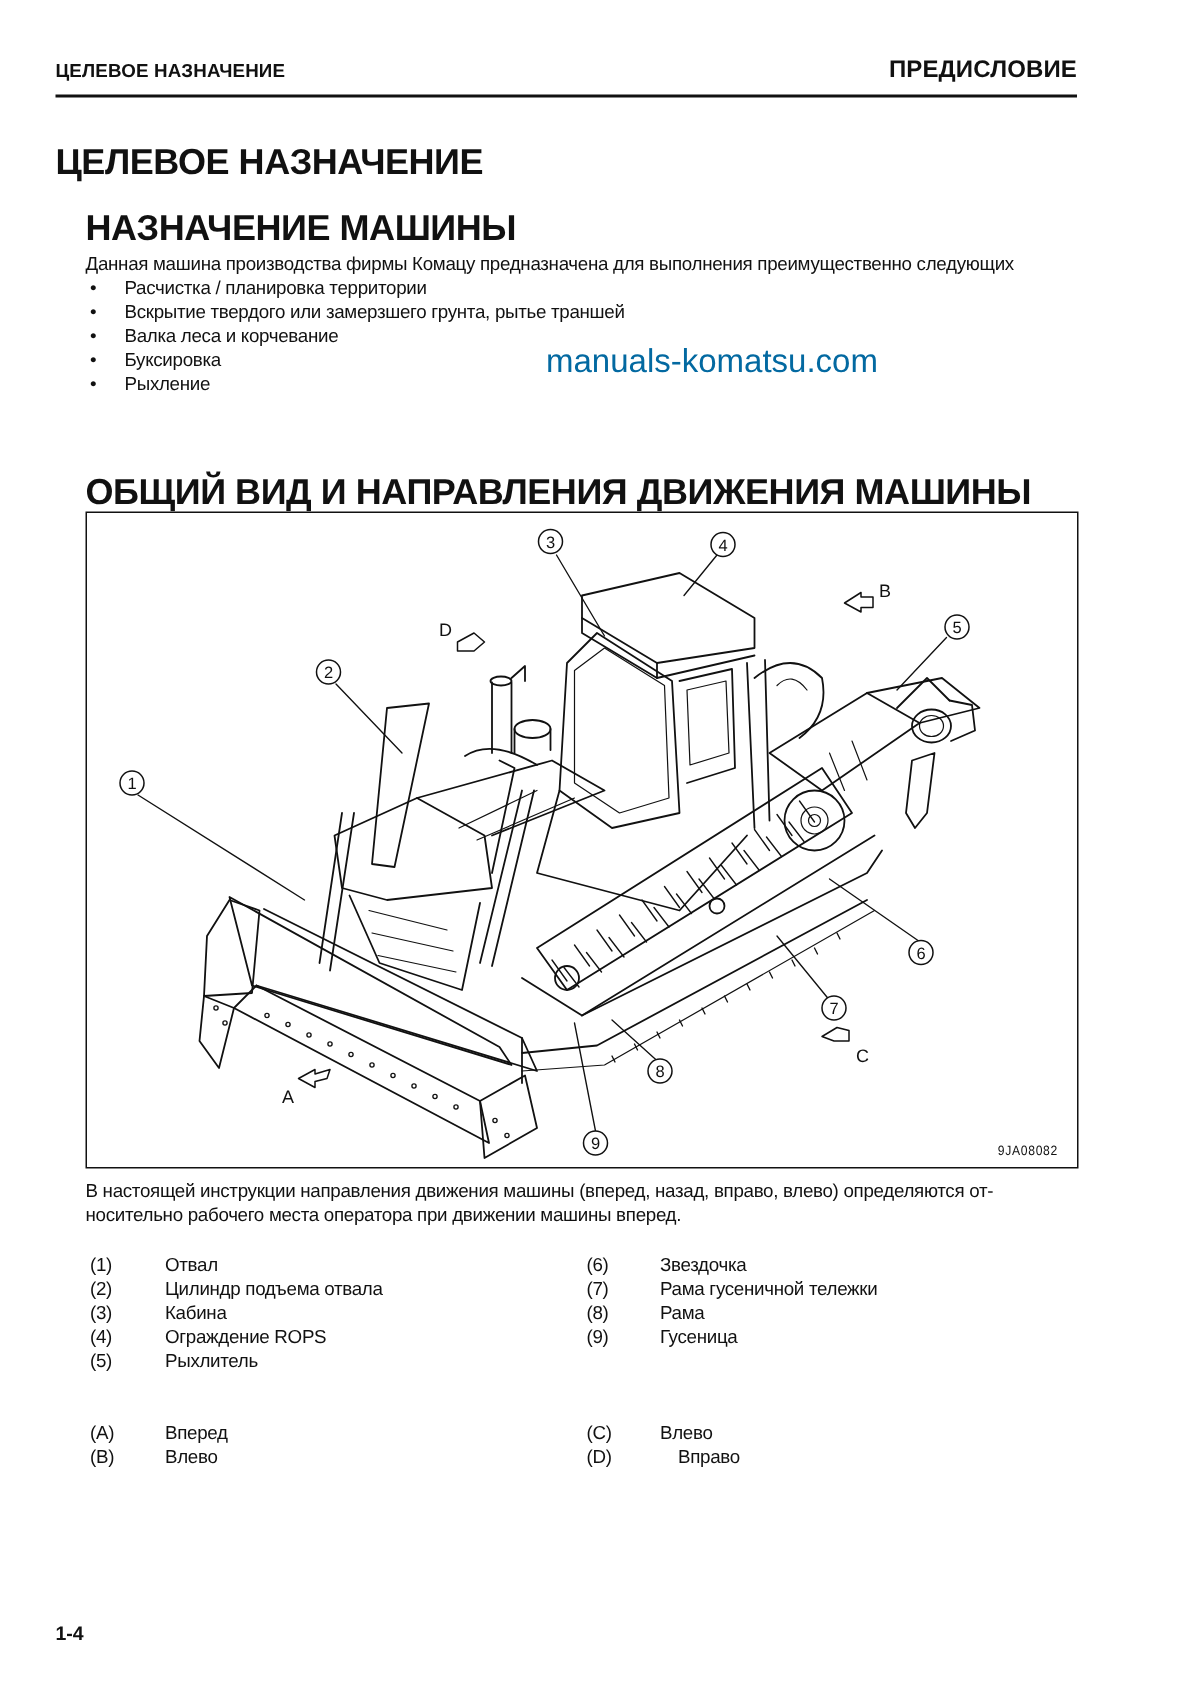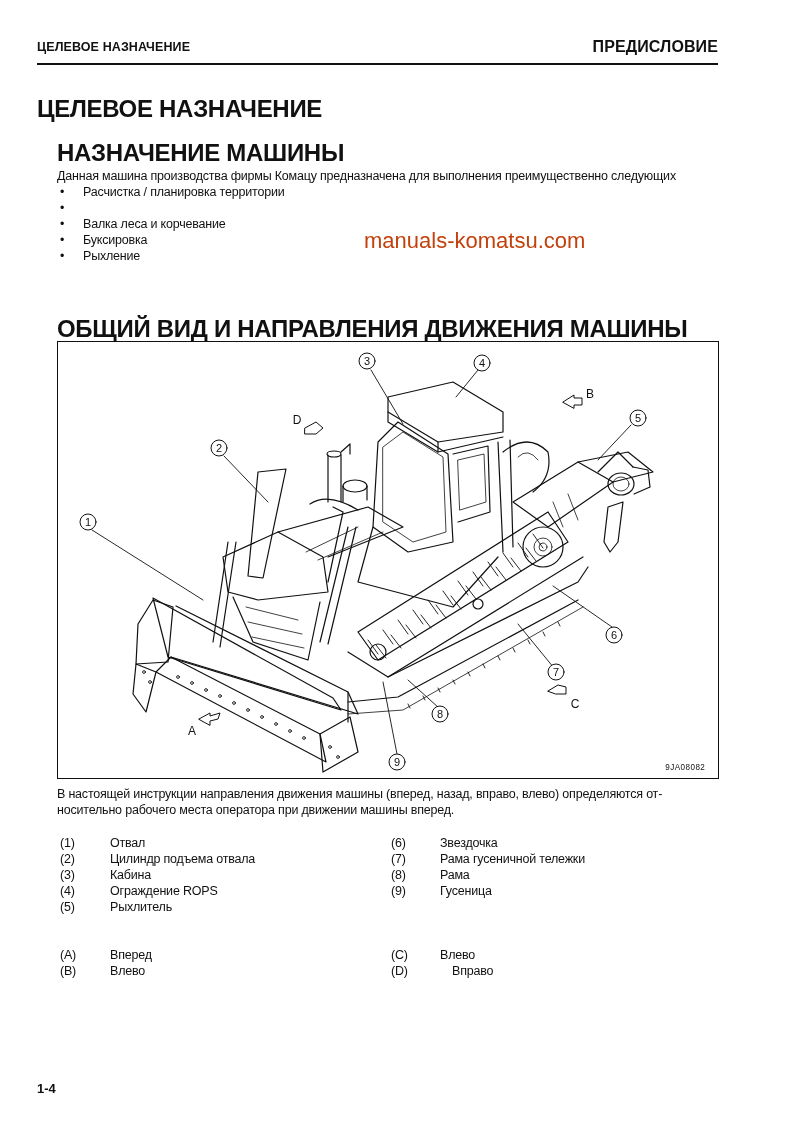--- a/index.html
+++ b/index.html
@@ -9,21 +9,21 @@
   .run-head { top: 40px; font-weight: bold; font-size: 13px; letter-spacing: 0.1px; }
   .run-head.left { left: 37px; font-size: 12.5px; }
   .run-head.right { right: 76px; font-size: 16px; top: 38px; }
   .head-rule { left: 37px; top: 63px; width: 681px; height: 2px; background: #111; }
   .h1 { left: 37px; top: 95px; font-size: 24px; font-weight: bold; letter-spacing: -0.3px; }
   .h2 { left: 57px; font-size: 24px; font-weight: bold; letter-spacing: -0.3px; }
   .p { left: 57px; width: 664px; font-size: 12.5px; line-height: 16px; letter-spacing: -0.2px; }
   ul.bullets { list-style: none; margin: 0; padding: 0; }
   ul.bullets li { position: relative; padding-left: 26px; height: 16px; }
   ul.bullets li .dot { position: absolute; left: 3px; top: 0; }
-  .watermark { left: 364px; top: 228px; font-size: 22px; color: #c2410c; letter-spacing: 0px; }
+  .watermark { left: 364px; top: 228px; font-size: 22px; color: #0369a1; letter-spacing: 0px; }
   .figure { left: 57px; top: 341px; width: 660px; height: 436px; border: 1.5px solid #111; background: #fff; }
   .figure svg { position: absolute; left: 0; top: 0; }
   .fig-code { right: 10px; bottom: 6px; font-size: 9px; letter-spacing: 0.5px; transform: scaleX(0.9); }
   .legend-row { font-size: 12.5px; height: 16px; letter-spacing: -0.2px; }
   .lg-key { position: absolute; }
   .lg-val { position: absolute; }
   .pagenum { left: 37px; top: 1081px; font-size: 13px; font-weight: bold; }
 </style>
 </head>
 <body>
@@ -32,21 +32,21 @@
 <div class="abs run-head right">ПРЕДИСЛОВИЕ</div>
 <div class="abs head-rule"></div>
 
 <div class="abs h1">ЦЕЛЕВОЕ НАЗНАЧЕНИЕ</div>
 
 <div class="abs h2" style="top:139px;">НАЗНАЧЕНИЕ МАШИНЫ</div>
 <div class="abs p" style="top:168px;">
   <div>Данная машина производства фирмы Комацу предназначена для выполнения преимущественно следующих</div>
   <ul class="bullets">
     <li><span class="dot">•</span><span>Расчистка / планировка территории</span></li>
-    <li><span class="dot">•</span></li>
+    <li><span class="dot">•</span><span>Вскрытие твердого или замерзшего грунта, рытье траншей</span></li>
     <li><span class="dot">•</span><span>Валка леса и корчевание</span></li>
     <li><span class="dot">•</span><span>Буксировка</span></li>
     <li><span class="dot">•</span><span>Рыхление</span></li>
   </ul>
 </div>
 
 <div class="abs watermark">manuals-komatsu.com</div>
 
 <div class="abs h2" style="top:315px;">ОБЩИЙ ВИД И НАПРАВЛЕНИЯ ДВИЖЕНИЯ МАШИНЫ</div>
 

